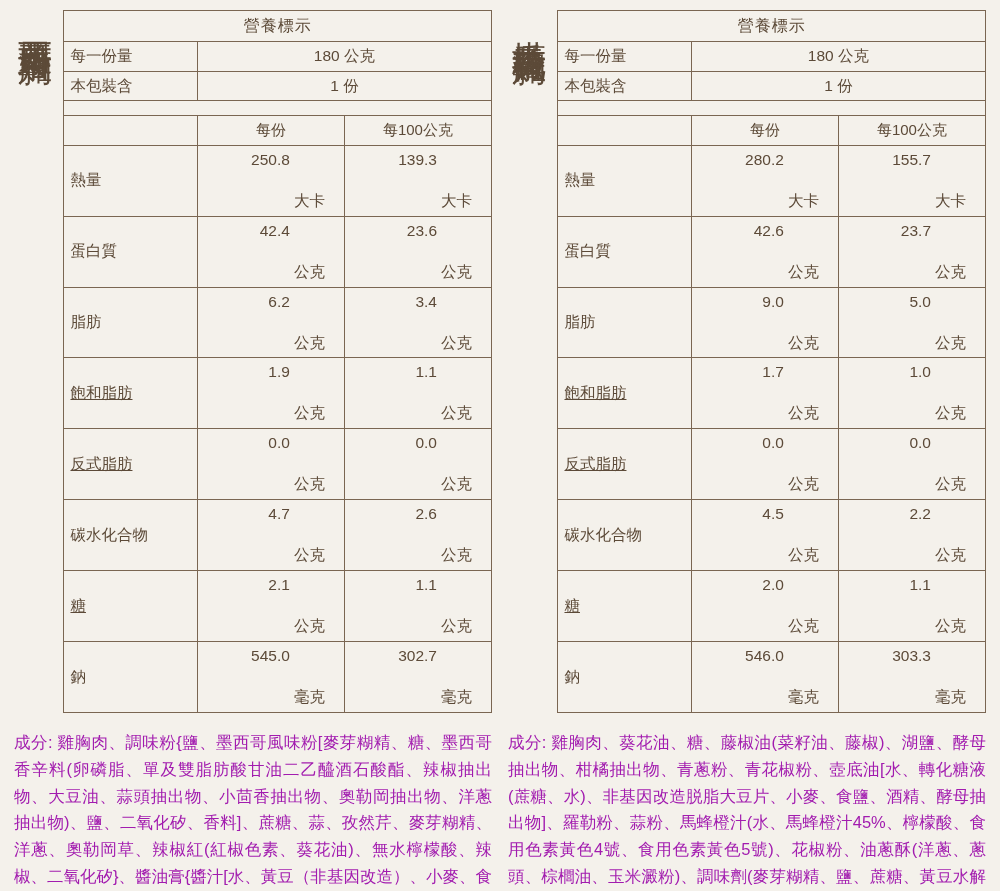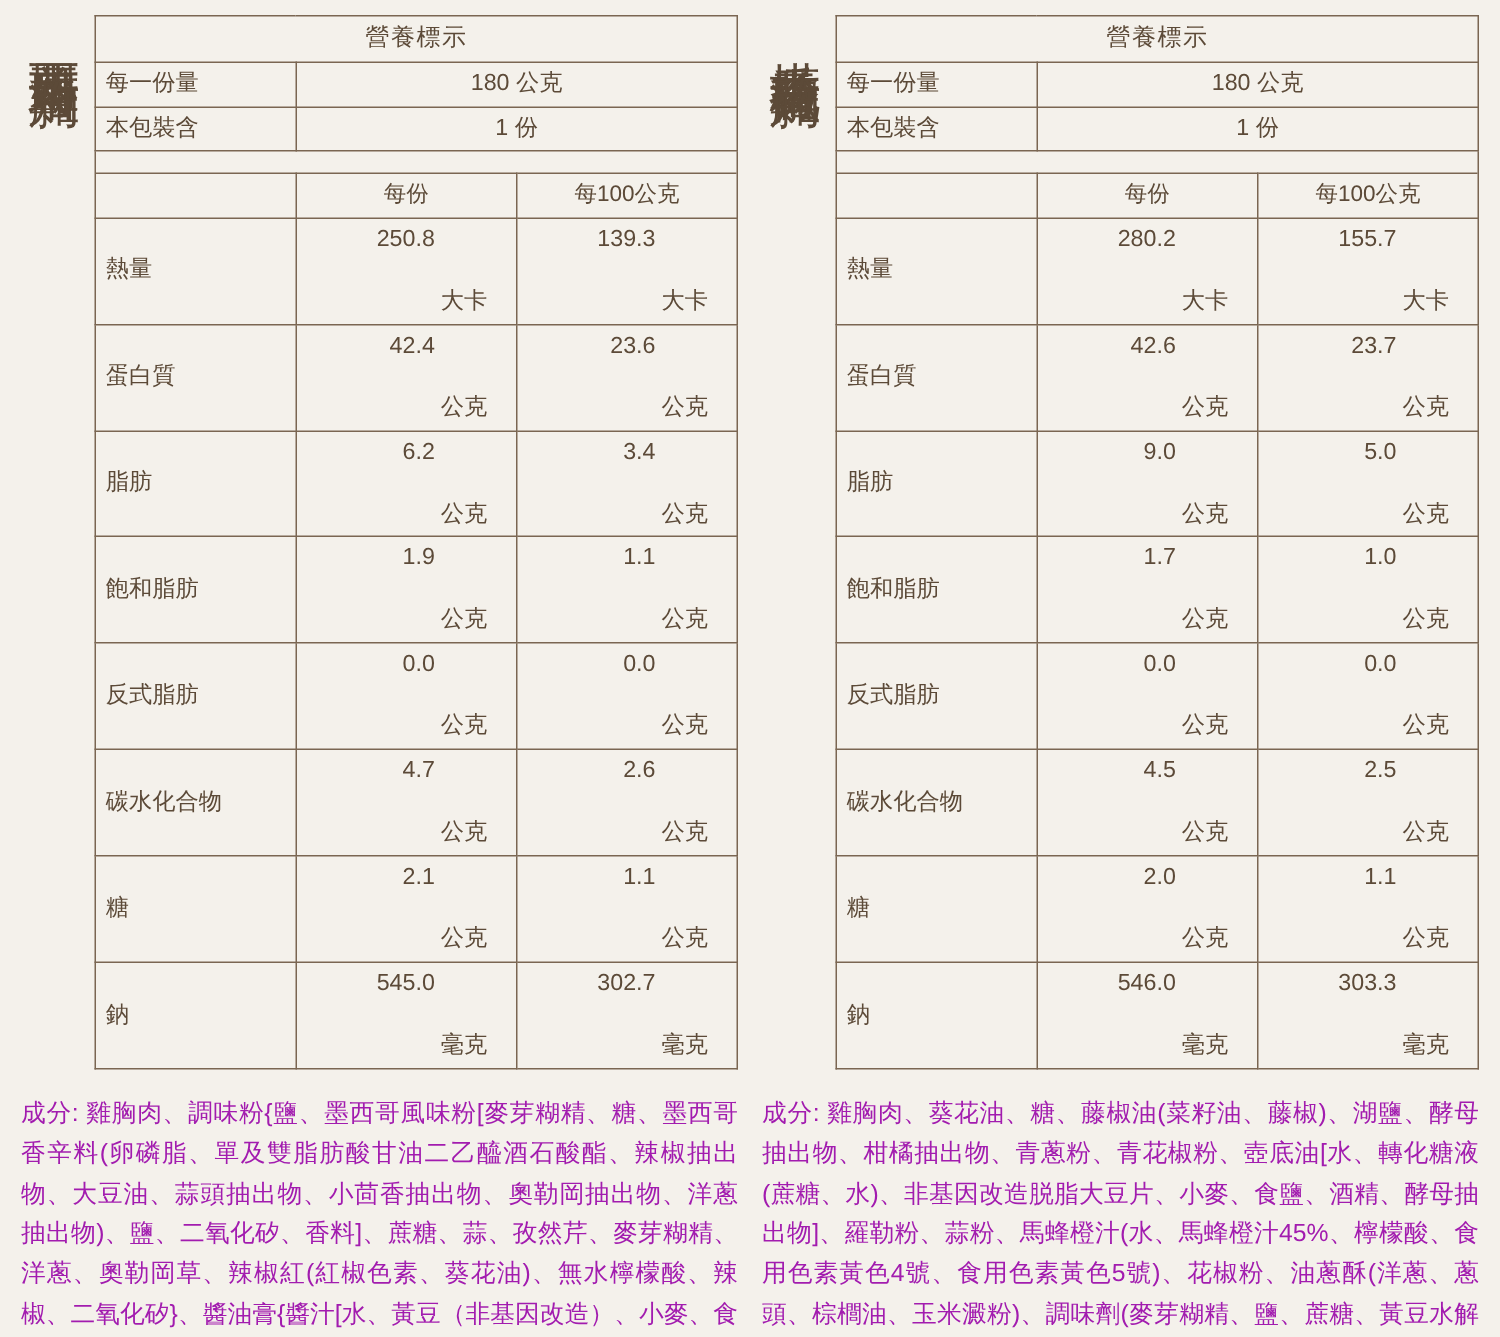--- a/index.html
+++ b/index.html
@@ -65,20 +65,21 @@
     font-size: 16px;
     letter-spacing: 1px;
     padding: 5px 4px;
   }
   .lbl {
     text-align: left;
     white-space: nowrap;
   }
   .lbl-indent {
     padding-left: 20px;
+    text-decoration: underline;
   }
   .val {
     text-align: right;
     white-space: nowrap;
     padding-right: 8px;
   }
   .val-center {
     text-align: center;
     white-space: nowrap;
   }
@@ -387,21 +388,21 @@
         <tr>
           <td class="lbl">碳水化合物</td>
           <td class="val">
             <div class="amount-cell">
                   <span class="amount-num">4.5</span>
                   <span class="amount-unit">公克</span>
                 </div>
           </td>
           <td class="val">
             <div class="amount-cell">
-                  <span class="amount-num">2.5</span>
+                  <span class="amount-num">2.2</span>
                   <span class="amount-unit">公克</span>
                 </div>
           </td>
         </tr>
         <tr>
           <td class="lbl lbl-indent">糖</td>
           <td class="val">
             <div class="amount-cell">
                   <span class="amount-num">2.0</span>
                   <span class="amount-unit">公克</span>

